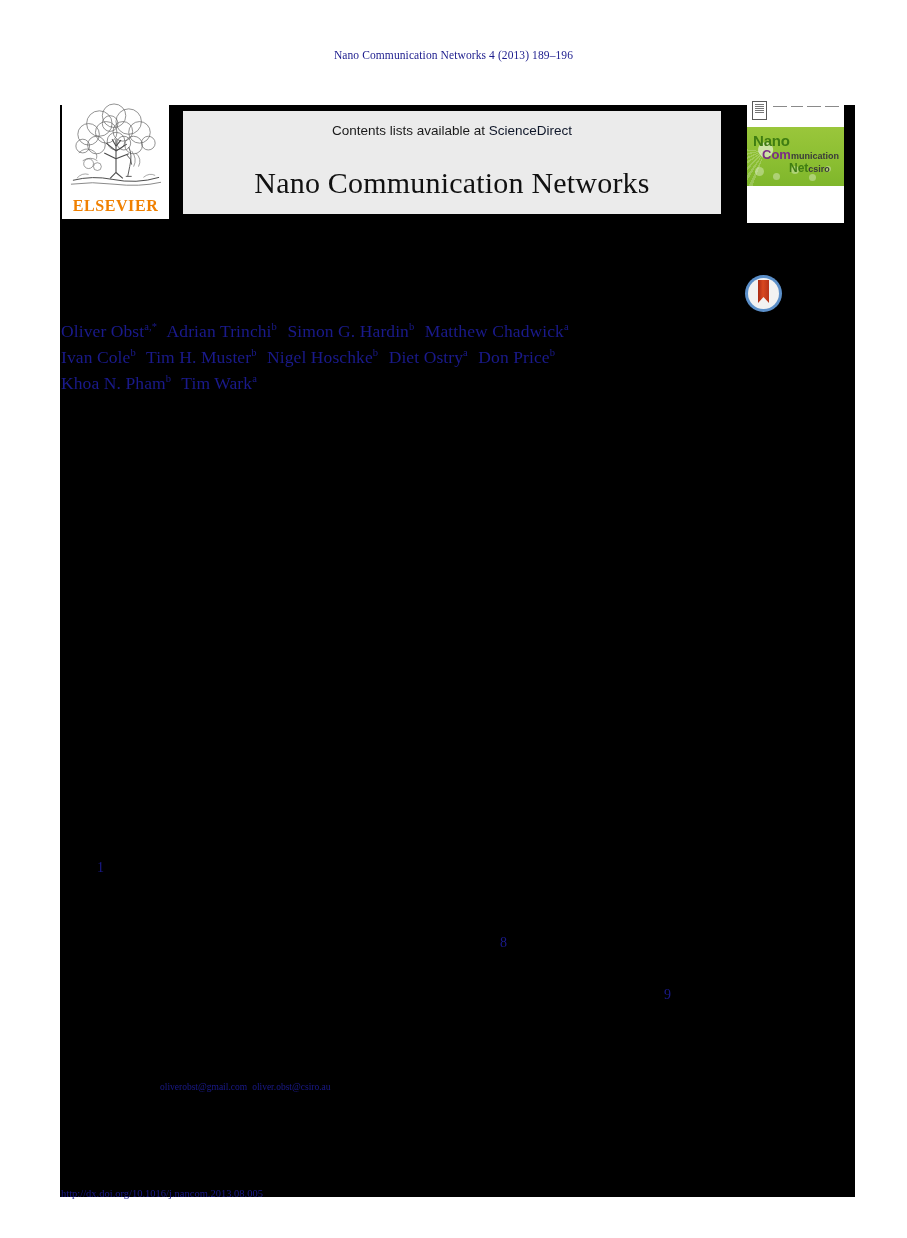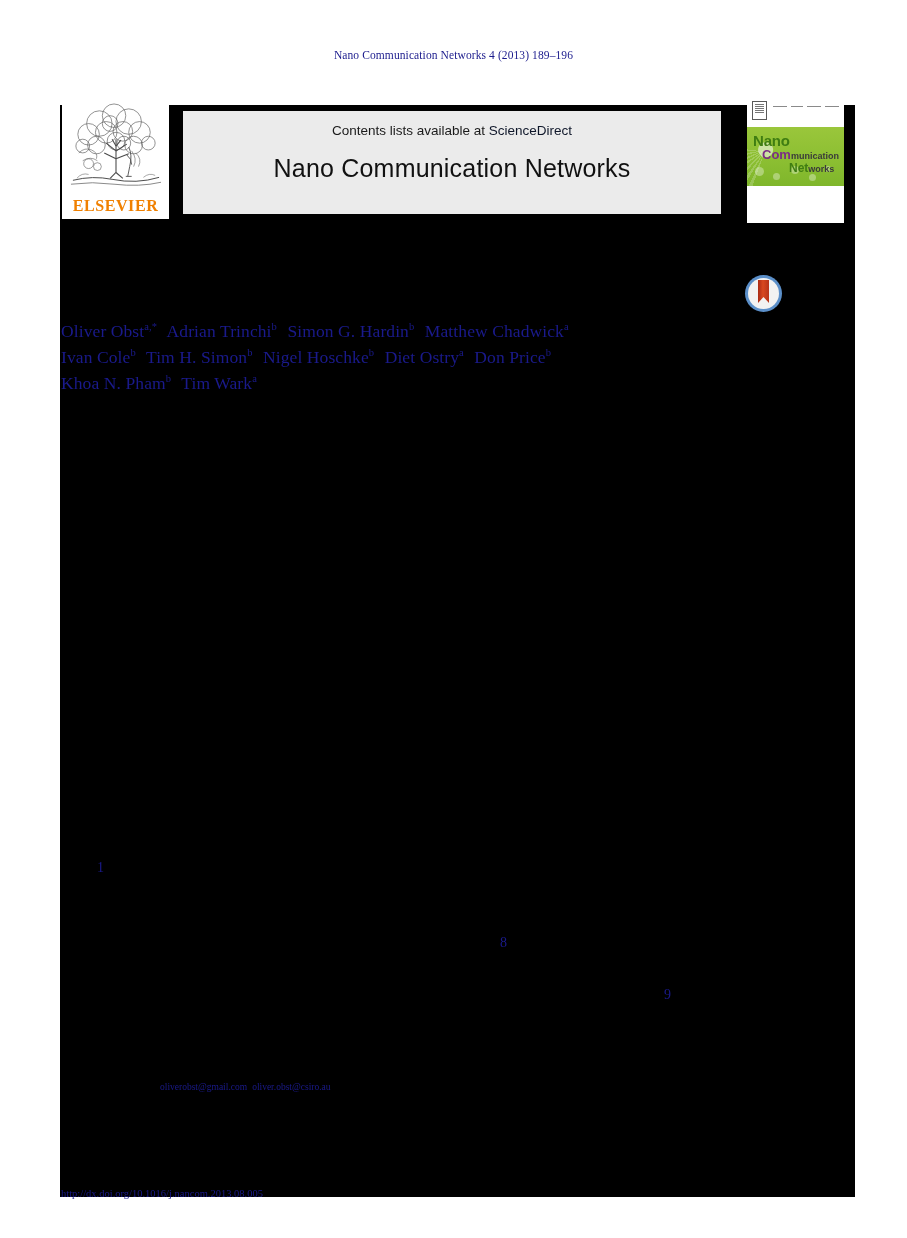--- a/index.html
+++ b/index.html
@@ -90,23 +90,23 @@
   #contents-line {
     margin-top: 12px;
     font-family: "Liberation Sans", sans-serif;
     font-size: 13.5px;
     color: #1a1a1a;
   }
   #sciencedirect-link {
     color: #0f172a;
   }
   #journal-title {
-    margin-top: 16px;
-    font-family: Liberation Sans, sans-serif;
-    font-size: 25px;
+    margin-top: 28px;
+    font-family: Liberation Serif, serif;
+    font-size: 30px;
     color: #111111;
     letter-spacing: .2px;
   }
   #homepage-line {
     margin-top: 22px;
     font-family: "Liberation Sans", sans-serif;
     font-size: 13px;
     color: #1a1a1a;
   }
   #homepage-link {
@@ -359,21 +359,21 @@
     <div id="cover-green">
       <div id="cover-rays"></div>
       <div class="cover-dot" style="left:8px;  bottom:10px; width:9px;  height:9px;"></div>
       <div class="cover-dot" style="left:26px; bottom:6px;  width:7px;  height:7px;"></div>
       <div class="cover-dot" style="left:44px; bottom:12px; width:8px;  height:8px;"></div>
       <div class="cover-dot" style="left:62px; bottom:5px;  width:7px;  height:7px;"></div>
       <div class="cover-dot" style="left:78px; bottom:14px; width:6px;  height:6px;"></div>
       <div id="cover-words">
         <div id="cover-w1">Nano</div>
         <div id="cover-w2"><span class="cv-purple">Com</span><span class="cv-dark cv-small">munication</span></div>
-        <div id="cover-w3"><span class="cv-green">Net</span><span class="cv-dark cv-small">works</span></div>
+        <div id="cover-w3"><span class="cv-green">Net</span><span class="cv-dark cv-small">csiro</span></div>
       </div>
     </div>
     <div id="cover-bottom"></div>
   </div>
 </div>
 
 <div id="crossmark">
   <div id="crossmark-ring"></div>
   <div id="crossmark-inner"></div>
   <div id="crossmark-ribbon"></div>
@@ -381,21 +381,21 @@
 
 <div id="authors">
   <span class="author-line">
     <span>Oliver Obst</span><span class="aff">a,*</span><span class="sep"></span>
     <span>Adrian Trinchi</span><span class="aff">b</span><span class="sep"></span>
     <span>Simon G. Hardin</span><span class="aff">b</span><span class="sep"></span>
     <span>Matthew Chadwick</span><span class="aff">a</span>
   </span>
   <span class="author-line">
     <span>Ivan Cole</span><span class="aff">b</span><span class="sep"></span>
-    <span>Tim H. Simon</span><span class="aff">b</span><span class="sep"></span>
+    <span>Tim H. Muster</span><span class="aff">b</span><span class="sep"></span>
     <span>Nigel Hoschke</span><span class="aff">b</span><span class="sep"></span>
     <span>Diet Ostry</span><span class="aff">a</span><span class="sep"></span>
     <span>Don Price</span><span class="aff">b</span>
   </span>
   <span class="author-line">
     <span>Khoa N. Pham</span><span class="aff">b</span><span class="sep"></span>
     <span>Tim Wark</span><span class="aff">a</span>
   </span>
 </div>
 

